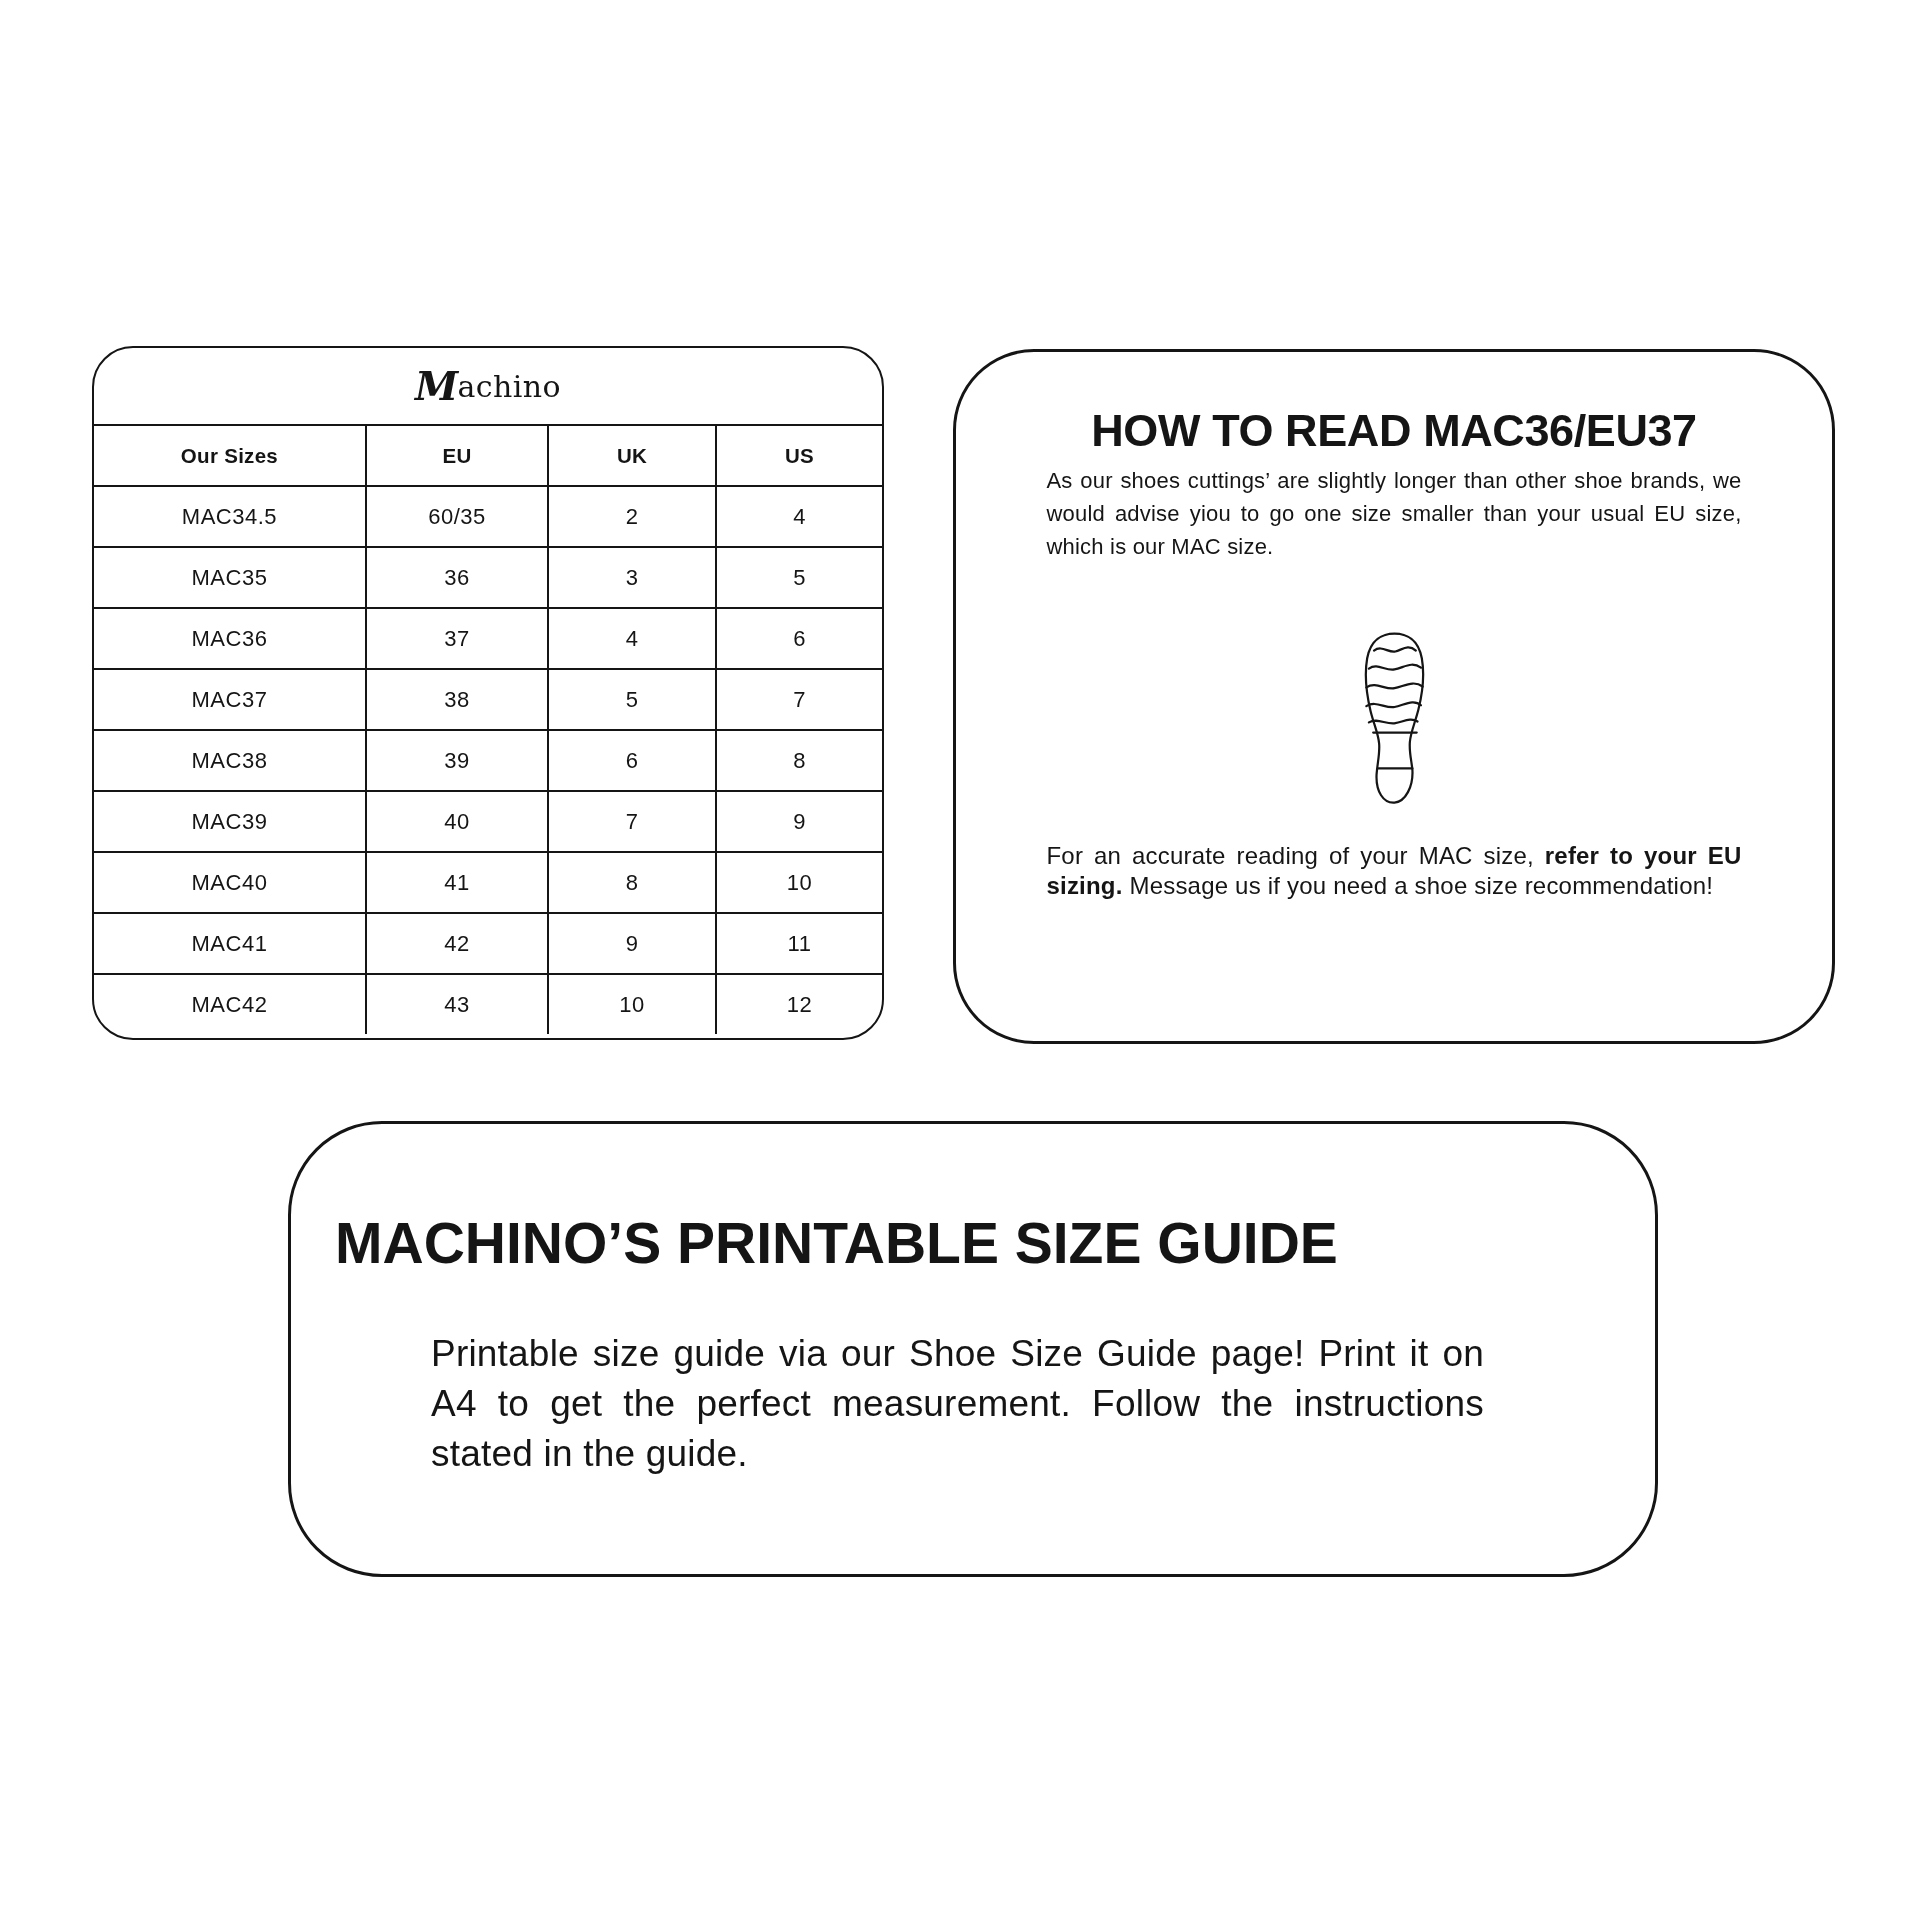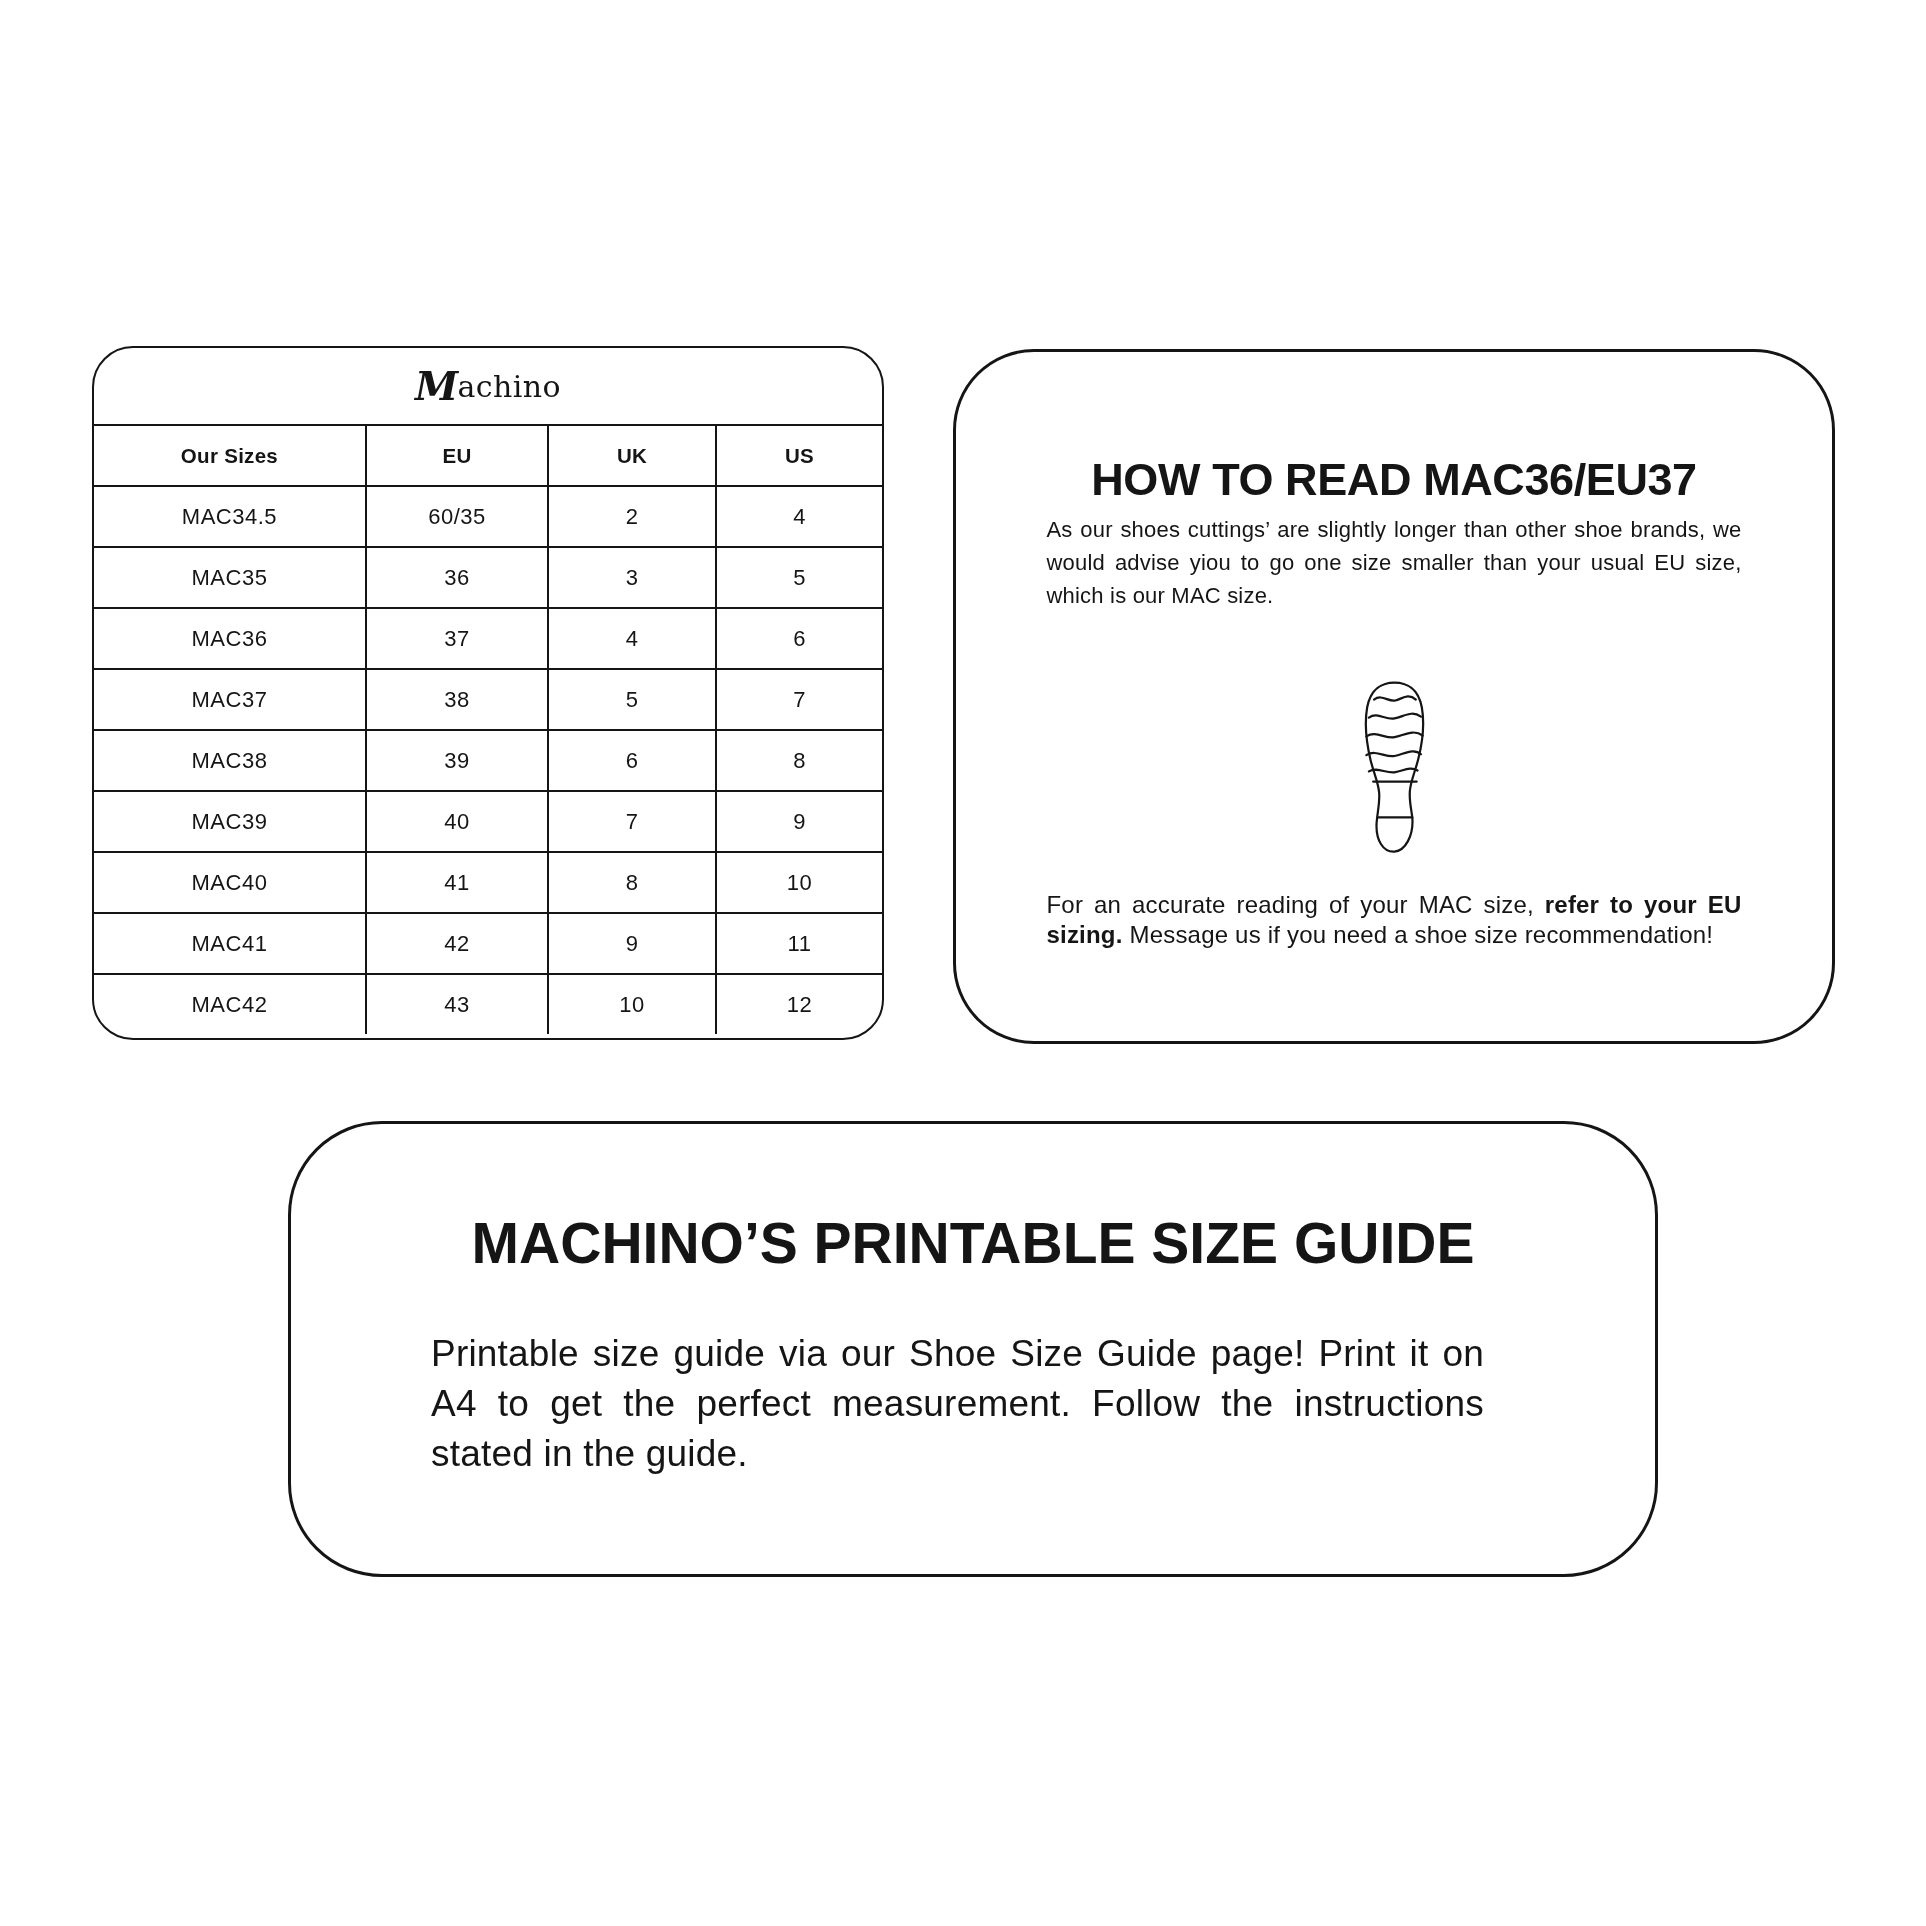--- a/index.html
+++ b/index.html
@@ -42,21 +42,21 @@
   .cell.head { font-size:20.5px; font-weight:bold; letter-spacing:0.3px; }
 
   
   .read-card {
     position:absolute; left:953px; top:349px;
     width:882px; height:695px;
     border:3.4px solid #151515; border-radius:81px;
     background:#fff; text-align:center;
   }
   .read-title {
-    margin-top:102px; font-size:45px; font-weight:bold; letter-spacing:-0.4px;
+    margin-top:53px; font-size:45px; font-weight:bold; letter-spacing:-0.4px;
   }
   .read-body {
     width:695px; margin:6.8px auto 0; text-align:justify;
     font-size:22px; line-height:33px; letter-spacing:0.2px;
   }
   .sole-wrap { margin-top:68px; height:171px; display:flex; justify-content:center; }
   .sole-label { margin-top:34px; font-size:26px; font-weight:bold; letter-spacing:0.4px; }
   .read-footer {
     width:695px; margin:39px auto 0; text-align:justify;
     font-size:24px; line-height:30px; letter-spacing:0.2px;
@@ -64,22 +64,22 @@
   .read-footer b { font-weight:bold; }
 
   
   .print-card {
     position:absolute; left:288px; top:1121px;
     width:1370px; height:456px;
     border:3.4px solid #151515; border-radius:94px;
     background:#fff;
   }
   .print-title {
-    margin-top:86px; text-align:center;
-    font-size:57px; font-weight:bold; letter-spacing:0px;
+    margin-top:86px; text-align:left;
+    font-size:57px; font-weight:bold; letter-spacing:0px;margin-left:44px;
   }
   .print-body {
     margin:53px 171px 0 140px; text-align:justify;
     font-size:37px; line-height:50px; letter-spacing:0.2px;
   }
 </style>
 </head>
 <body>
 
 <div class="page">

